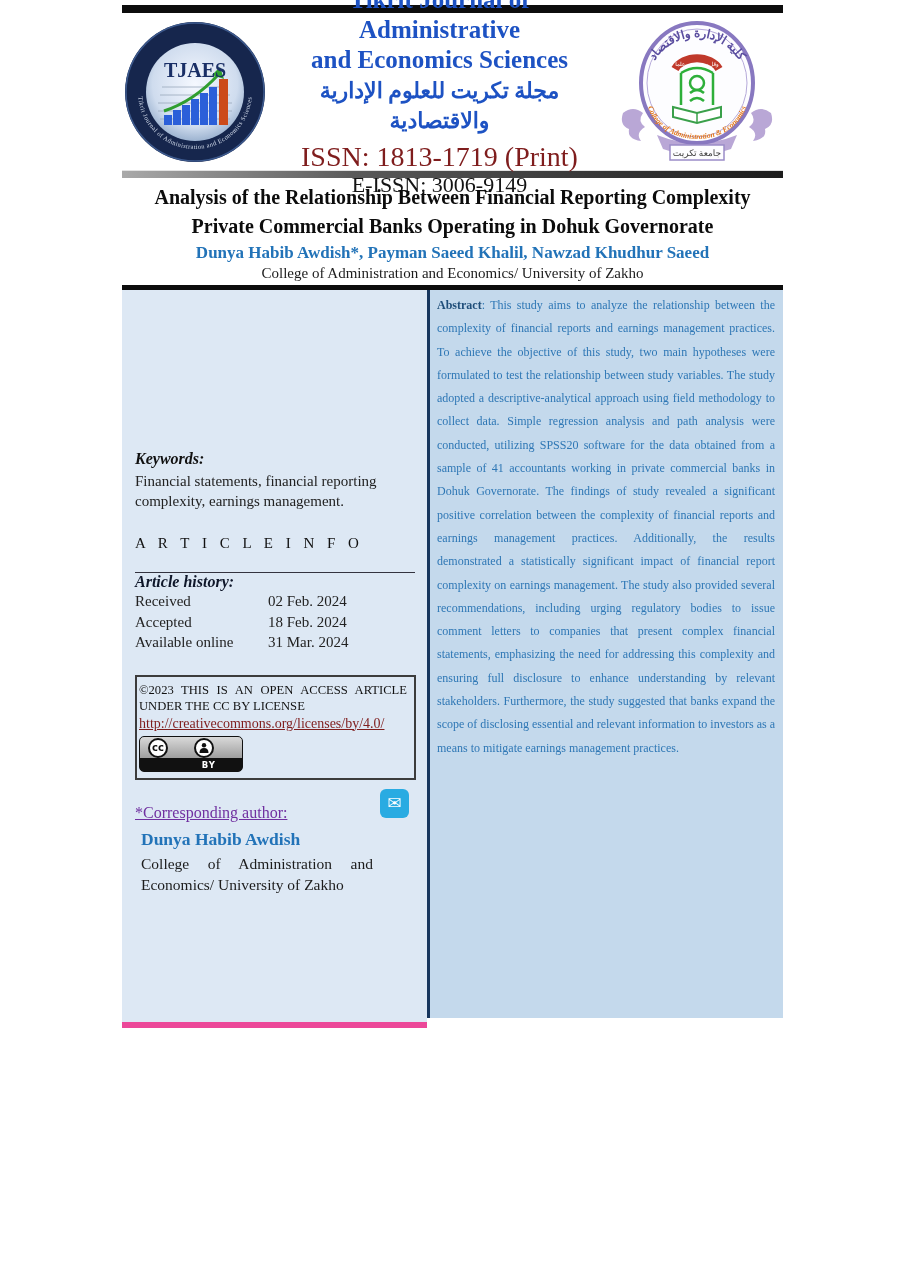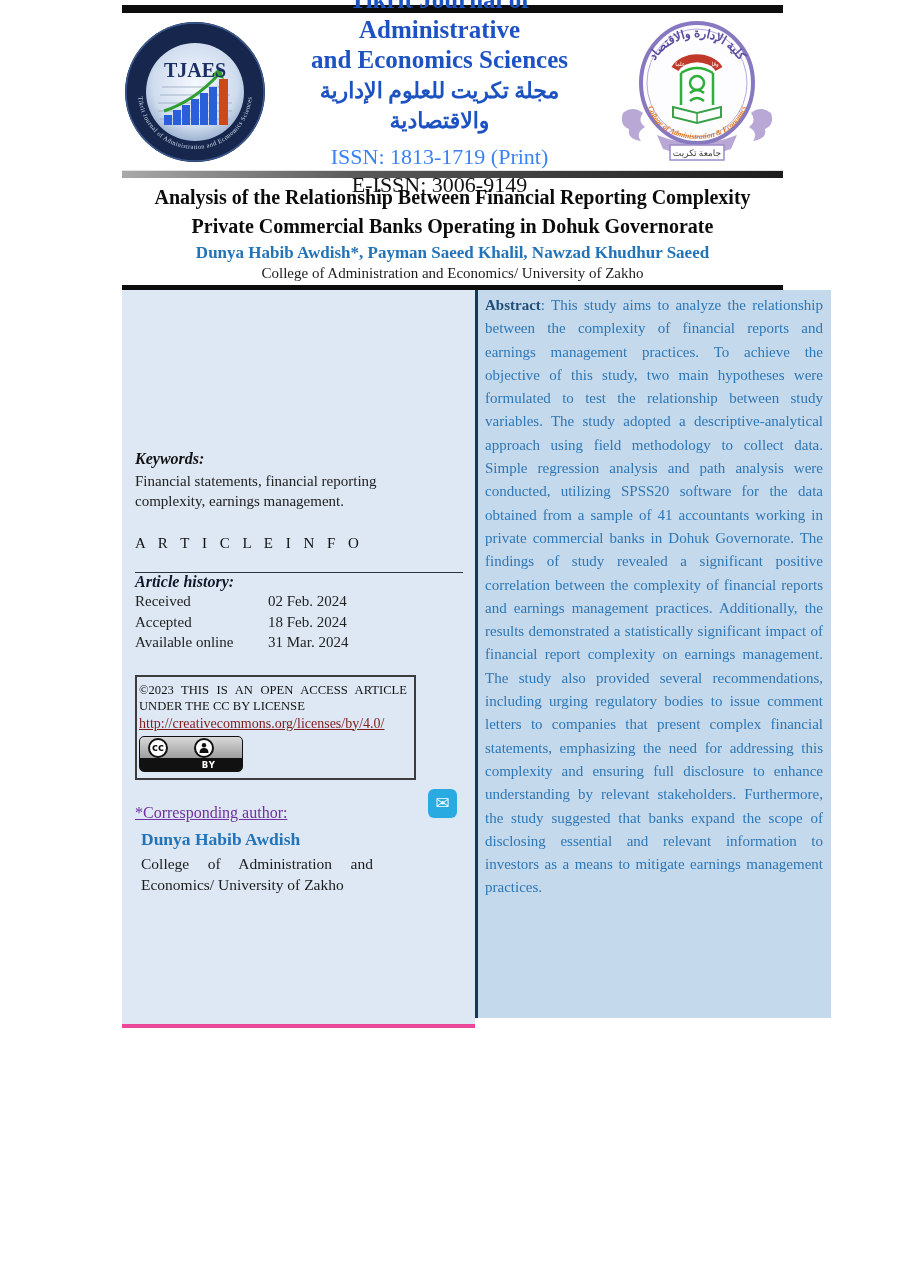--- a/index.html
+++ b/index.html
@@ -17,31 +17,31 @@
   .bar-grad  { height:8px; background:linear-gradient(90deg,#a9a9a9 0%,#5a5a5a 35%,#1c1c1c 100%); border-top:1px solid #e2e2e2; }
   .bar-thin  { height:5px; background:#0d0d0d; }
 
   
   .banner { display:flex; align-items:center; height:157px; }
   .banner-left { width:146px; flex:0 0 auto; display:flex; justify-content:center; }
   .banner-center { flex:1 1 auto; text-align:center; }
   .banner-right { width:172px; flex:0 0 auto; display:flex; justify-content:center; }
   .jtitle { font-size:25px; font-weight:bold; color:#1d52c3; line-height:30px; }
   .jtitle-ar { font-size:22px; font-weight:bold; color:#1d52c3; line-height:30px; margin-top:1px; }
-  .issn { font-size:22px; color:#3b82f6; line-height:29px; margin-top:6px; }
+  .issn { font-size:28px; color:#7f1d1d; line-height:29px; margin-top:6px; }
   .eissn { font-size:22px; color:#141414; line-height:28px; }
 
   
   .art-title { margin-top:5px; text-align:center; font-size:20px; font-weight:bold; color:#0c0c0c; line-height:28.5px; }
   .art-authors { text-align:center; font-size:17px; font-weight:bold; color:#2273b8; line-height:22px; margin-top:2px; }
   .art-affil { text-align:center; font-size:15px; color:#1c1c1c; line-height:18px; margin-bottom:3px; }
 
   
   .cols { display:flex; height:738px; }
-  .sidebar { width:353px; flex:0 0 auto; background:#dde8f4; border-bottom:4px solid #ec4899; padding:0 12px 0 13px; position:relative; }
+  .sidebar { width:305px; flex:0 0 auto; background:#dde8f4; border-bottom:6px solid #ec4899; padding:0 12px 0 13px; position:relative; }
   .abs-box { width:356px; flex:0 0 auto; background:#c4d9ec; border-left:3px solid #17365d; height:728px; padding:4px 8px 0 7px; }
 
   .kw-label { margin-top:160px; font-size:16px; font-weight:bold; font-style:italic; color:#111; }
   .kw-text { font-size:15px; color:#222; line-height:20px; margin-top:3px; width:262px; }
   .ainfo { margin-top:24px; font-size:15px; color:#111; letter-spacing:2px; word-spacing:5px; font-weight:500; }
   .sb-hr { border:none; border-top:1.5px solid #33333f; margin-top:20px; }
   .hist-label { font-size:16px; font-weight:bold; font-style:italic; color:#0f172a; margin-top:0; }
   .hist-row { display:flex; font-size:15px; color:#222; line-height:20.5px; }
   .hist-row .hl { width:133px; flex:0 0 auto; }
 
@@ -58,21 +58,21 @@
            font-size:8.5px; font-weight:bold; letter-spacing:1px; }
 
   .email-row { display:flex; justify-content:flex-end; margin-top:9px; padding-right:6px; }
   .email-icon { width:29px; height:29px; border-radius:6px; background:#29abe2; color:#fff;
                 display:flex; align-items:center; justify-content:center; font-size:17px; cursor:pointer;
                 font-family:"DejaVu Sans",sans-serif; }
   .corr-label { font-size:16px; color:#7030a0; text-decoration:underline; margin-top:-14px; cursor:pointer; }
   .corr-name { font-size:17.5px; font-weight:bold; color:#2273b8; margin-top:7px; padding-left:6px; }
   .corr-affil { font-size:15.5px; color:#1c1c1c; text-align:justify; line-height:21px; margin-top:3px; padding-left:6px; width:238px; }
 
-  .abs-text { font-size:15px; color:#2e77b5; text-align:justify; line-height:23.3px; }
+  .abs-text { font-size:12px; color:#2e77b5; text-align:justify; line-height:23.3px; }
   .abs-label { font-weight:bold; color:#1f4e79; }
 </style>
 </head>
 <body>
 
 <div class="page">
   <div class="content">
 
 
     <div class="bar-black"></div>

